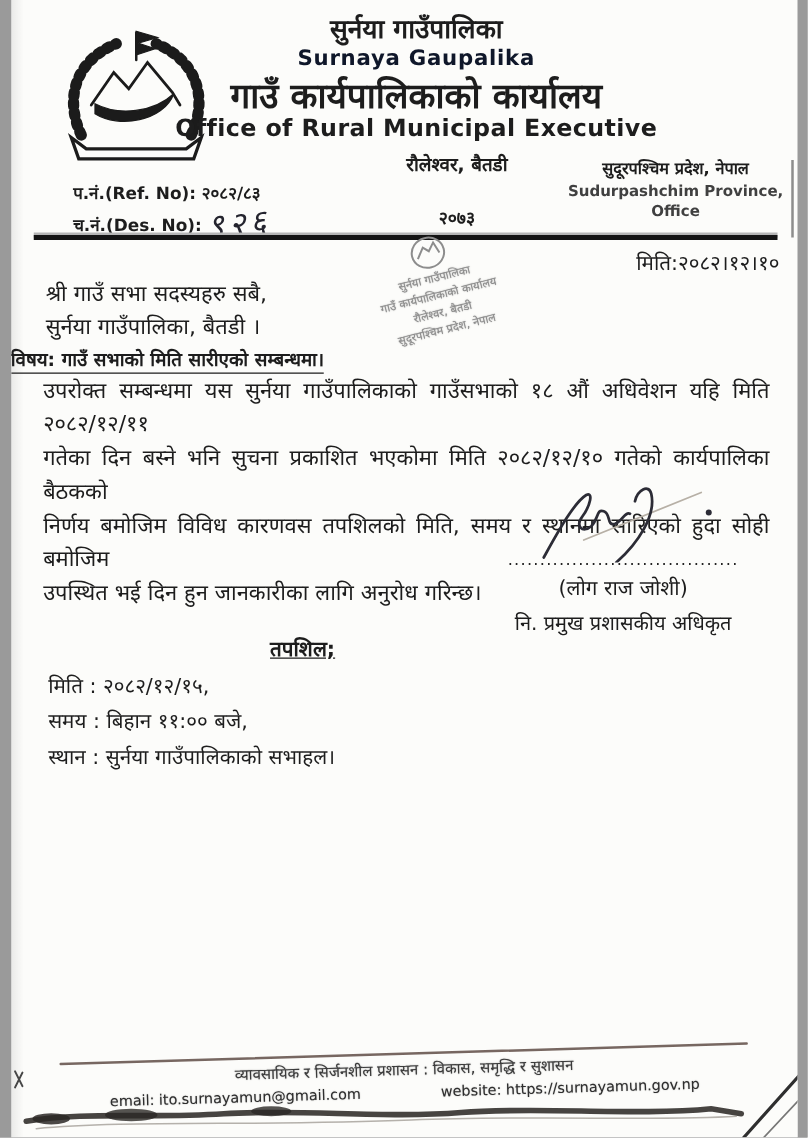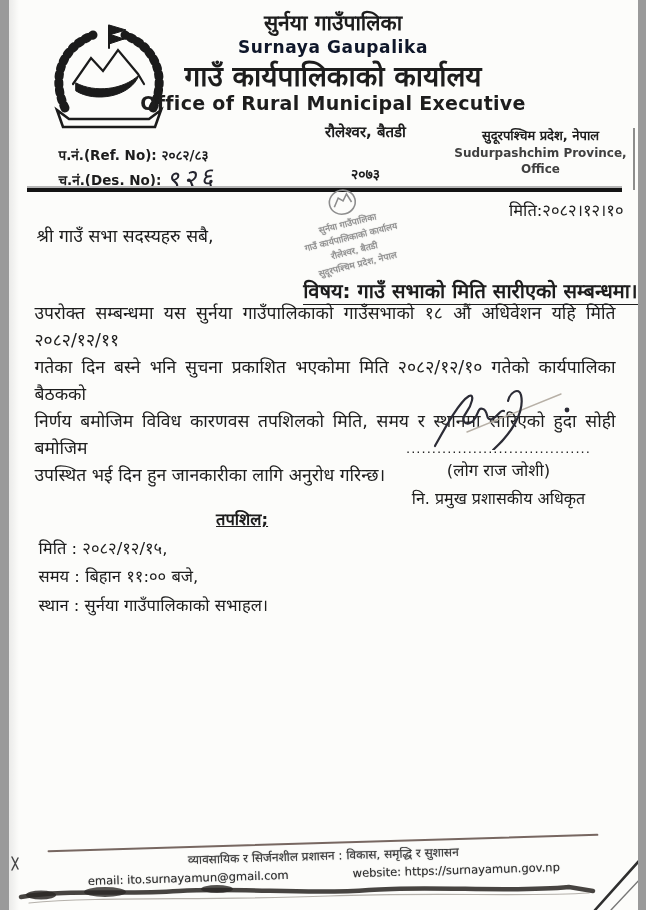--- a/index.html
+++ b/index.html
@@ -38,21 +38,21 @@
 
   
   .stamp{position:absolute;left:268px;top:186px;width:150px;height:110px;
     transform:rotate(-14deg);color:#8d8d8d;text-align:center;font-size:9px;line-height:1.55;
     text-shadow:0 0 1px rgba(120,120,120,.8);}
   .stamp .s-line{white-space:nowrap;}
   .stamp svg{display:block;margin:0 auto 1px auto;}
 
   
   .addressee{position:absolute;left:28px;top:223px;font-size:17.5px;line-height:26px;}
-  .subject{position:absolute;left:0;right:0;top:277px;text-align:right;font-size:20px;font-weight:bold;}
+  .subject{position:absolute;left:0;right:0;top:277px;text-align:left;font-size:15px;font-weight:bold;}
   .subject span{border-bottom:1.6px solid #1d1d1d;padding-bottom:1px;}
   .body-par{position:absolute;left:26px;right:22px;top:300px;font-size:17.5px;line-height:27px;}
   .body-par .just{text-align:justify;text-align-last:justify;}
 
   .sig-block{position:absolute;right:24px;top:388px;width:230px;text-align:center;}
   .sig-block svg{display:block;margin:0 auto -6px auto;}
   .sig-dots{font-size:13px;letter-spacing:1px;color:#222;line-height:10px;}
   .sig-name{font-size:16.5px;margin-top:4px;}
   .sig-desig{font-size:16px;margin-top:6px;white-space:nowrap;}
 
@@ -119,20 +119,21 @@
       </g>
     </svg>
     <div class="s-line">सुर्नया गाउँपालिका</div>
     <div class="s-line">गाउँ कार्यपालिकाको कार्यालय</div>
     <div class="s-line">रौलेश्वर, बैतडी</div>
     <div class="s-line">सुदूरपश्चिम प्रदेश, नेपाल</div>
   </div>
 
   <div class="addressee">
     <div>श्री गाउँ सभा सदस्यहरु सबै,</div>
+    <div>सुर्नया गाउँपालिका, बैतडी ।</div>
   </div>
 
   <div class="subject">
     <span>विषय: गाउँ सभाको मिति सारीएको सम्बन्धमा।</span>
   </div>
 
   <div class="body-par">
     <div class="just">उपरोक्त सम्बन्धमा यस सुर्नया गाउँपालिकाको गाउँसभाको १८ औं अधिवेशन यहि मिति २०८२/१२/११</div>
     <div class="just">गतेका दिन बस्ने भनि सुचना प्रकाशित भएकोमा मिति २०८२/१२/१० गतेको कार्यपालिका बैठकको</div>
     <div class="just">निर्णय बमोजिम विविध कारणवस तपशिलको मिति, समय र स्थानमा सारिएको हुदा सोही बमोजिम</div>

